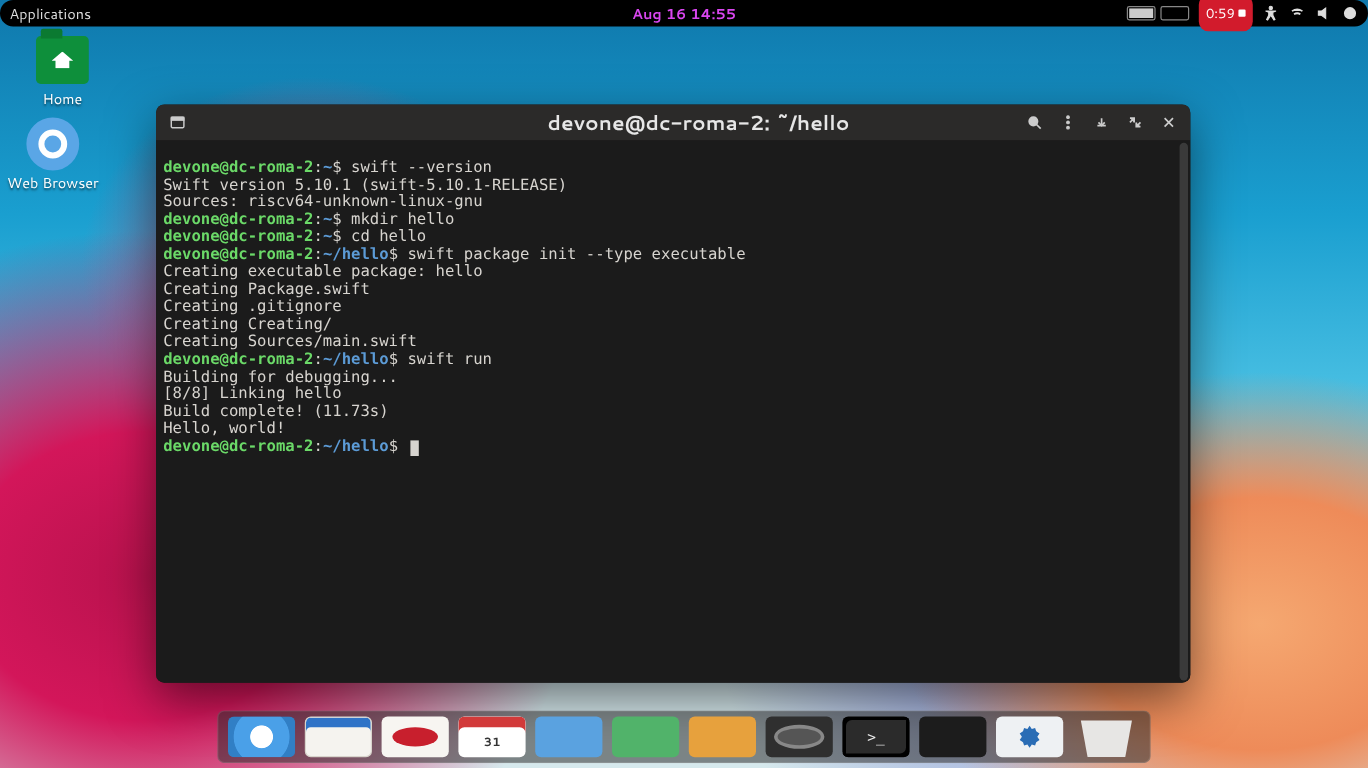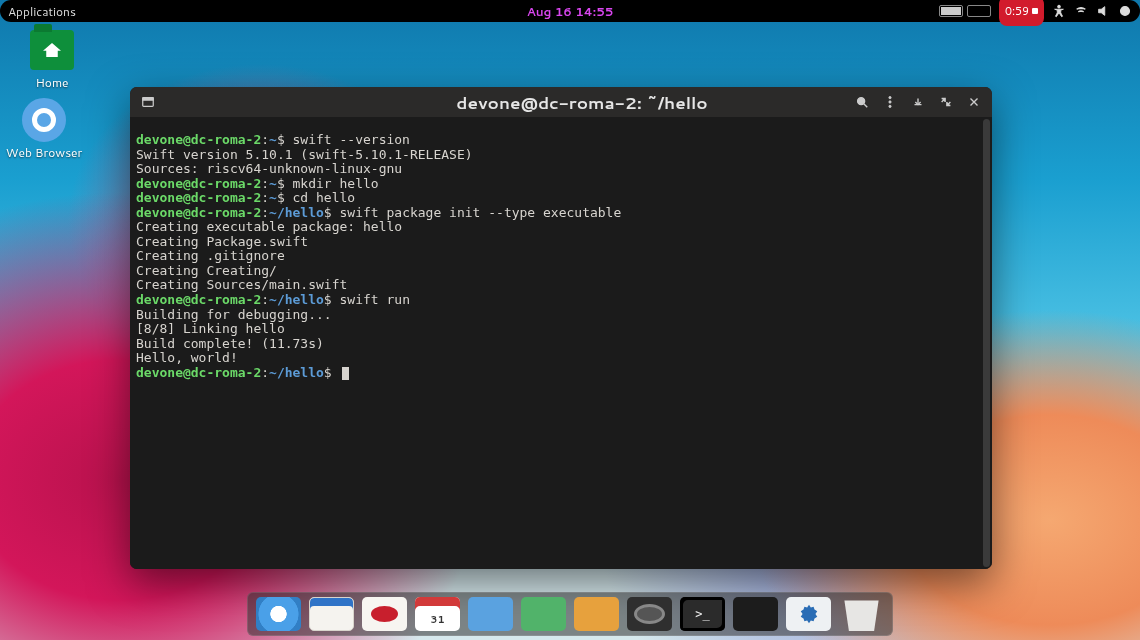--- a/index.html
+++ b/index.html
@@ -70,21 +70,21 @@
   .p-path{color:#5c9bd6;font-weight:bold;}
   .p-dollar{color:#d7d4cf;}
   .cursor{display:inline-block;width:7px;height:13px;background:#d7d4cf;vertical-align:text-bottom;margin-left:2px;}
 
   
   .dock{
     position:absolute; left:50%; transform:translateX(-50%); bottom:4px;
     height:44px; background:rgba(50,50,50,.55); border:1px solid rgba(255,255,255,.12);
     border-radius:6px; padding:4px 8px; display:flex; gap:8px; align-items:center; z-index:30;
   }
-  .dock .dicon{ width:45px; height:34px; border-radius:5px; display:flex;align-items:center;justify-content:center; font-size:10px; color:#333; }
+  .dock .dicon{ width:56px; height:34px; border-radius:5px; display:flex;align-items:center;justify-content:center; font-size:10px; color:#333; }
   .di-chromium{background:radial-gradient(circle,#fff 28%,#4aa0e8 30% 70%,transparent 72%),#317fc5;border-radius:50%;}
   .di-files{background:#f5f3ef;border:1px solid #d8d4cc;box-shadow:inset 0 8px 0 #2f73c7;}
   .di-rec{background:#f7f5f1;position:relative;}
   .di-rec::after{content:"";position:absolute;inset:9px;border-radius:50%;background:#c81f2d;}
   .di-cal{background:#fff;box-shadow:inset 0 9px 0 #d23a3a;}
   .di-doc{background:#5aa2e0;}
   .di-sheet{background:#51b36a;}
   .di-slides{background:#e7a13d;}
   .di-photo{background:#2f2f2f;border-radius:50%;position:relative;}
   .di-photo::after{content:"";position:absolute;inset:7px;border-radius:50%;background:#555;border:3px solid #888;}

